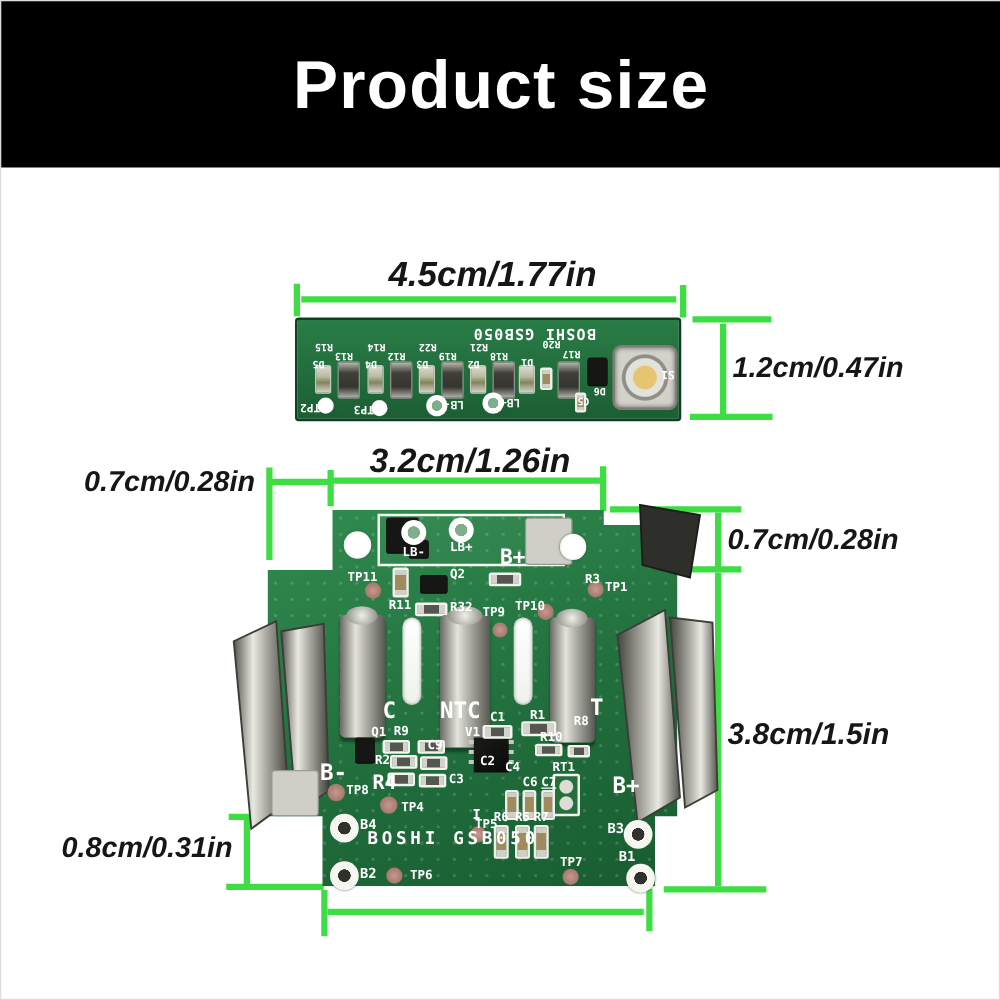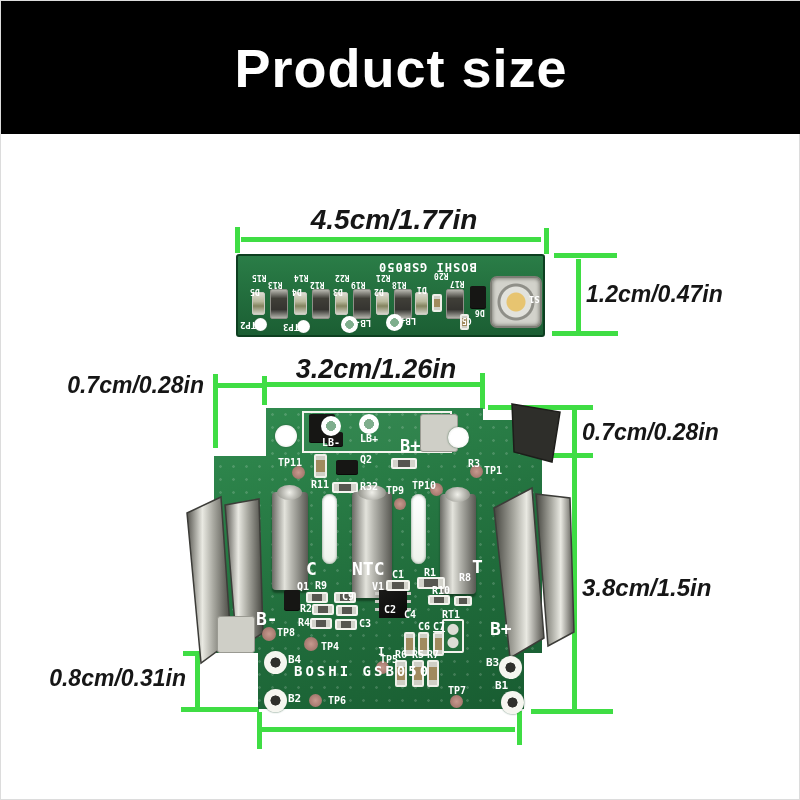--- a/index.html
+++ b/index.html
@@ -235,21 +235,21 @@
         <div class="silk" style="left: 172px; top: 78px; font-size: 10px;">TP9</div>
         <div class="silk" style="left: 198px; top: 73px; font-size: 10px;">TP10</div>
         <div class="silk" style="left: 92px; top: 152px; font-size: 18px;">C</div>
         <div class="silk" style="left: 138px; top: 152px; font-size: 18px;">NTC</div>
         <div class="silk" style="left: 258px; top: 150px; font-size: 18px;">T</div>
         <div class="silk" style="left: 83px; top: 174px; font-size: 10px;">Q1</div>
         <div class="silk" style="left: 101px; top: 173px; font-size: 10px;">R9</div>
         <div class="silk" style="left: 128px; top: 184px; font-size: 10px;">C9</div>
         <div class="silk" style="left: 86px; top: 196px; font-size: 10px;">R2</div>
         <div class="silk" style="left: 146px; top: 197px; font-size: 10px; margin-left: 24px;">C2</div>
-        <div class="silk" style="left: 84px; top: 210px; font-size: 10px; text-align: right;">R4</div>
+        <div class="silk" style="left: 84px; top: 210px; font-size: 16px; text-align: right;">R4</div>
         <div class="silk" style="left: 145px; top: 211px; font-size: 10px;">C3</div>
         <div class="silk" style="left: 158px; top: 174px; font-size: 10px;">V1</div>
         <div class="silk" style="left: 178px; top: 162px; font-size: 10px;">C1</div>
         <div class="silk" style="left: 210px; top: 160px; font-size: 10px;">R1</div>
         <div class="silk" style="left: 218px; top: 178px; font-size: 10px;">R10</div>
         <div class="silk" style="left: 245px; top: 165px; font-size: 10px;">R8</div>
         <div class="silk" style="left: 228px; top: 202px; font-size: 10px;">RT1</div>
         <div class="silk" style="left: 190px; top: 202px; font-size: 10px;">C4</div>
         <div class="silk" style="left: 204px; top: 214px; font-size: 10px;">C6</div>
         <div class="silk" style="left: 219px; top: 214px; font-size: 10px; text-decoration: underline;">C7</div>

